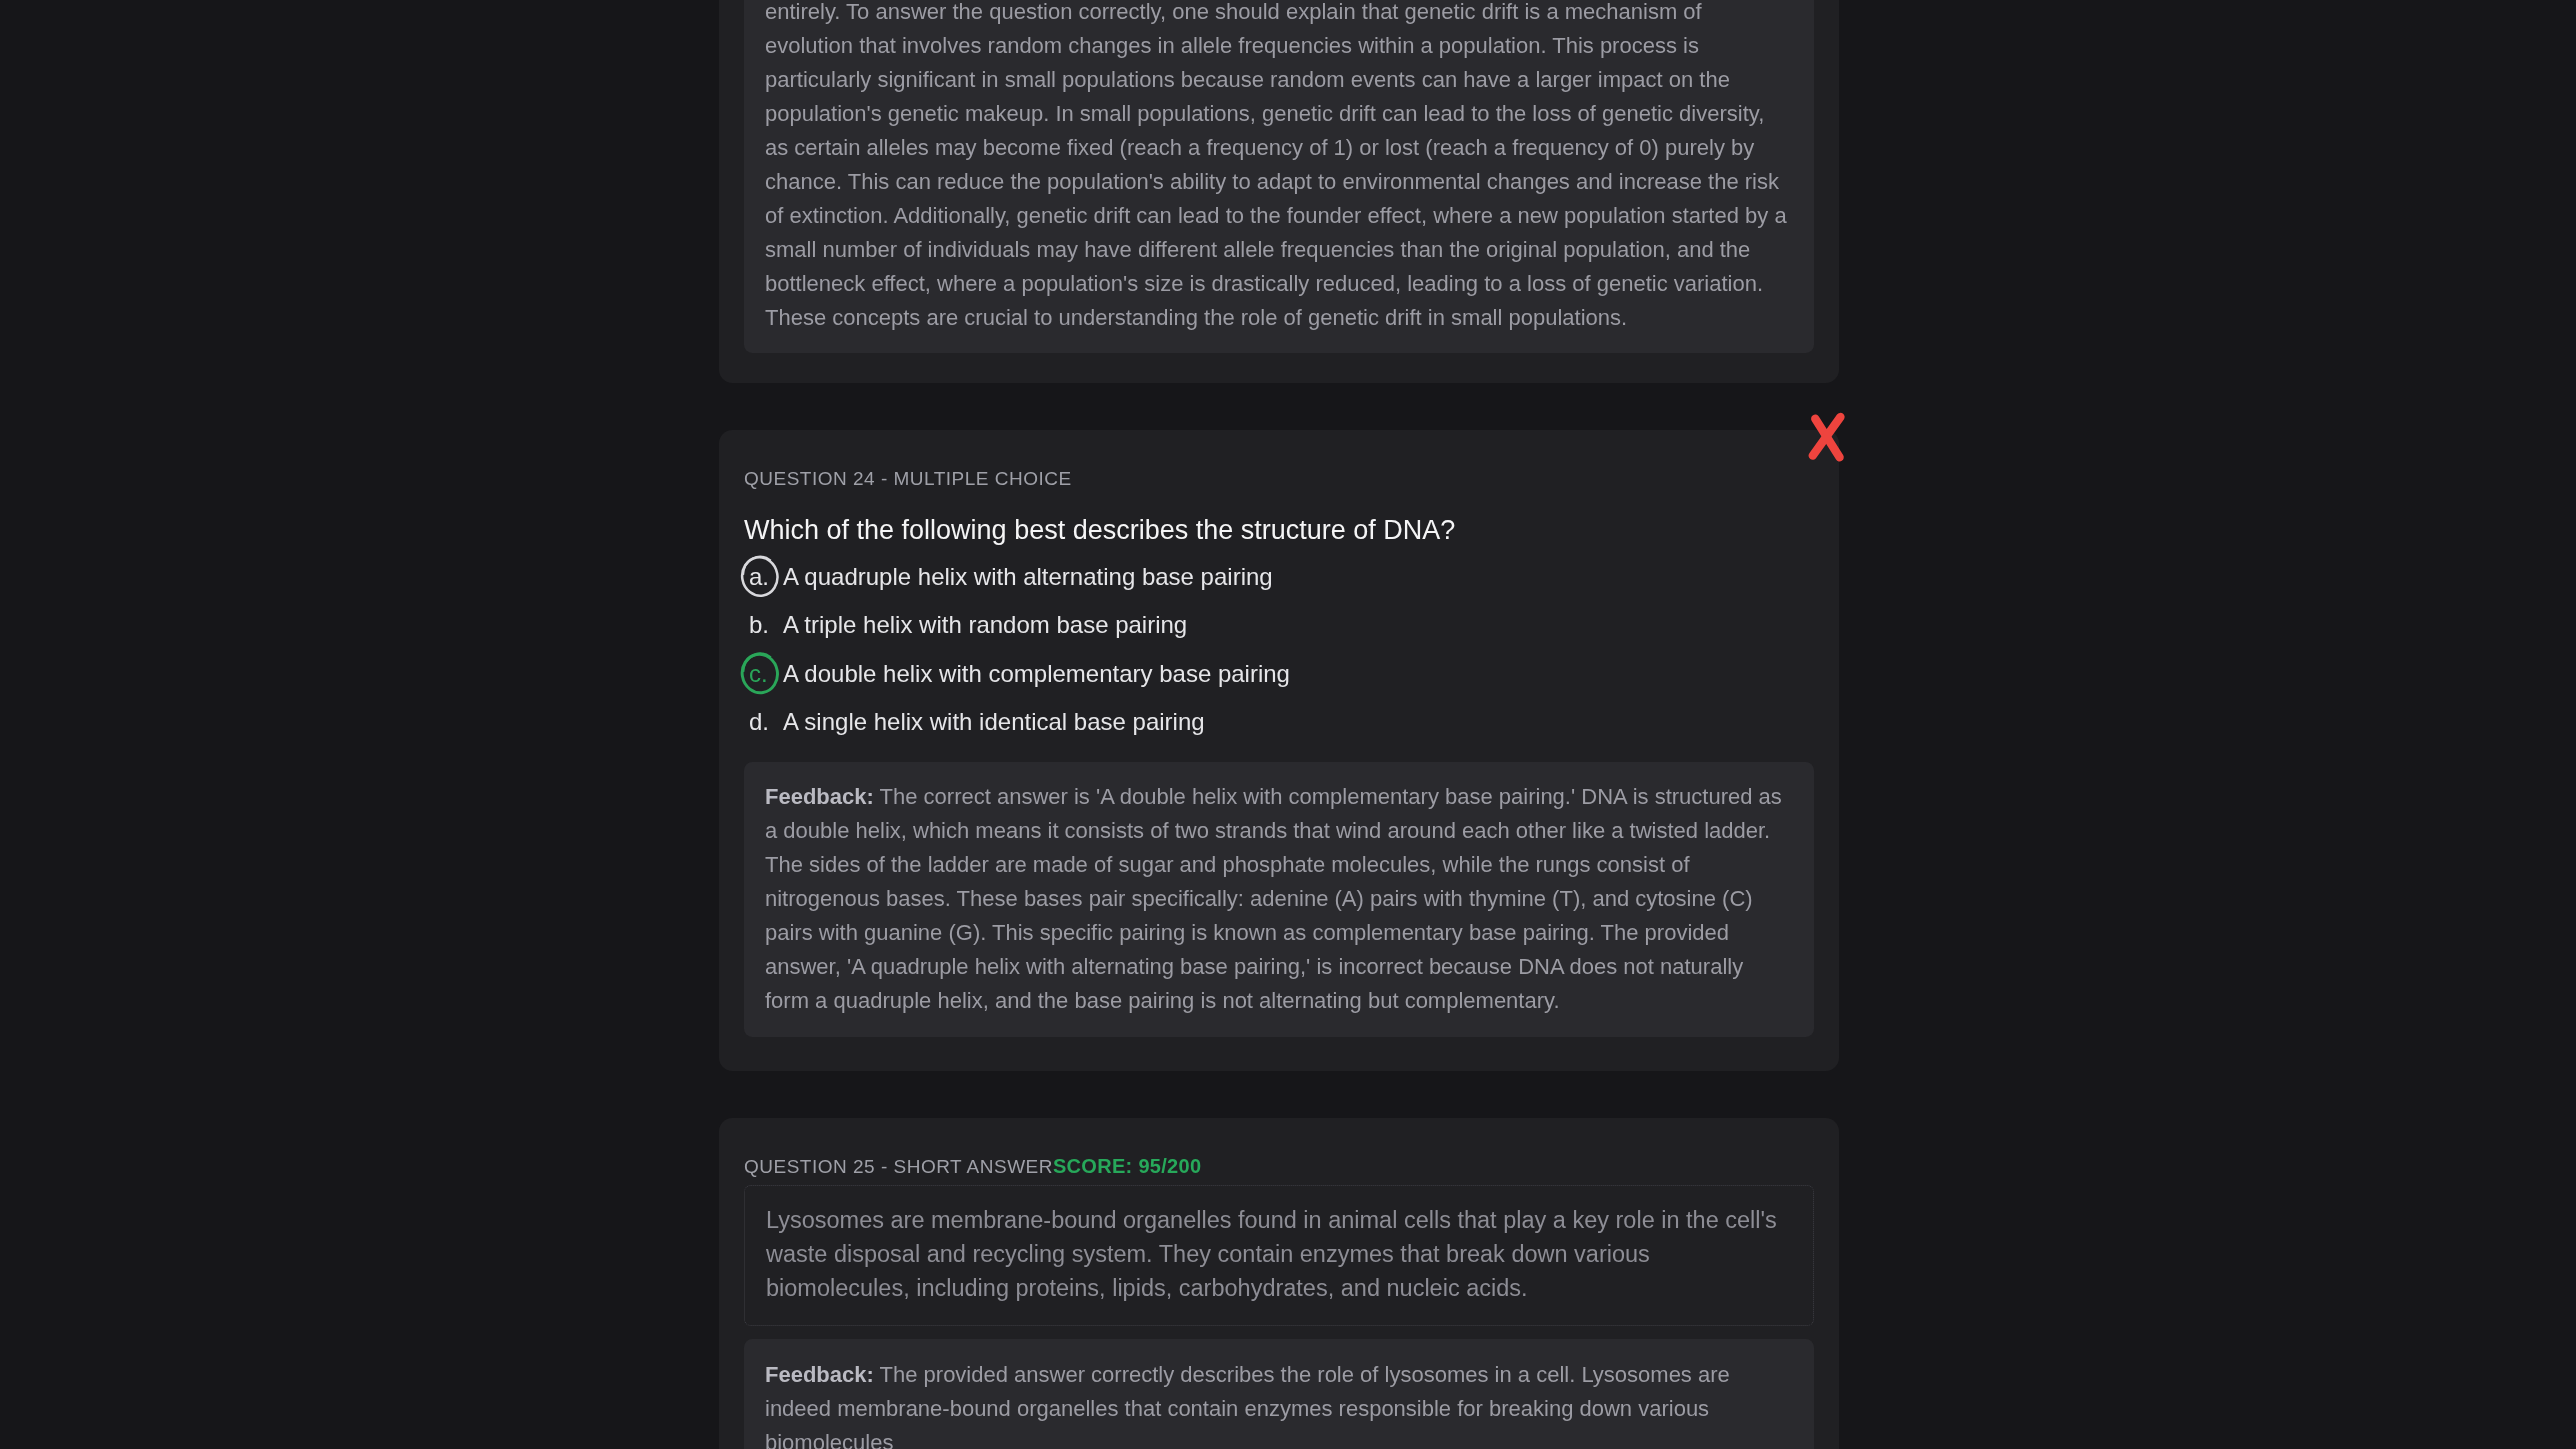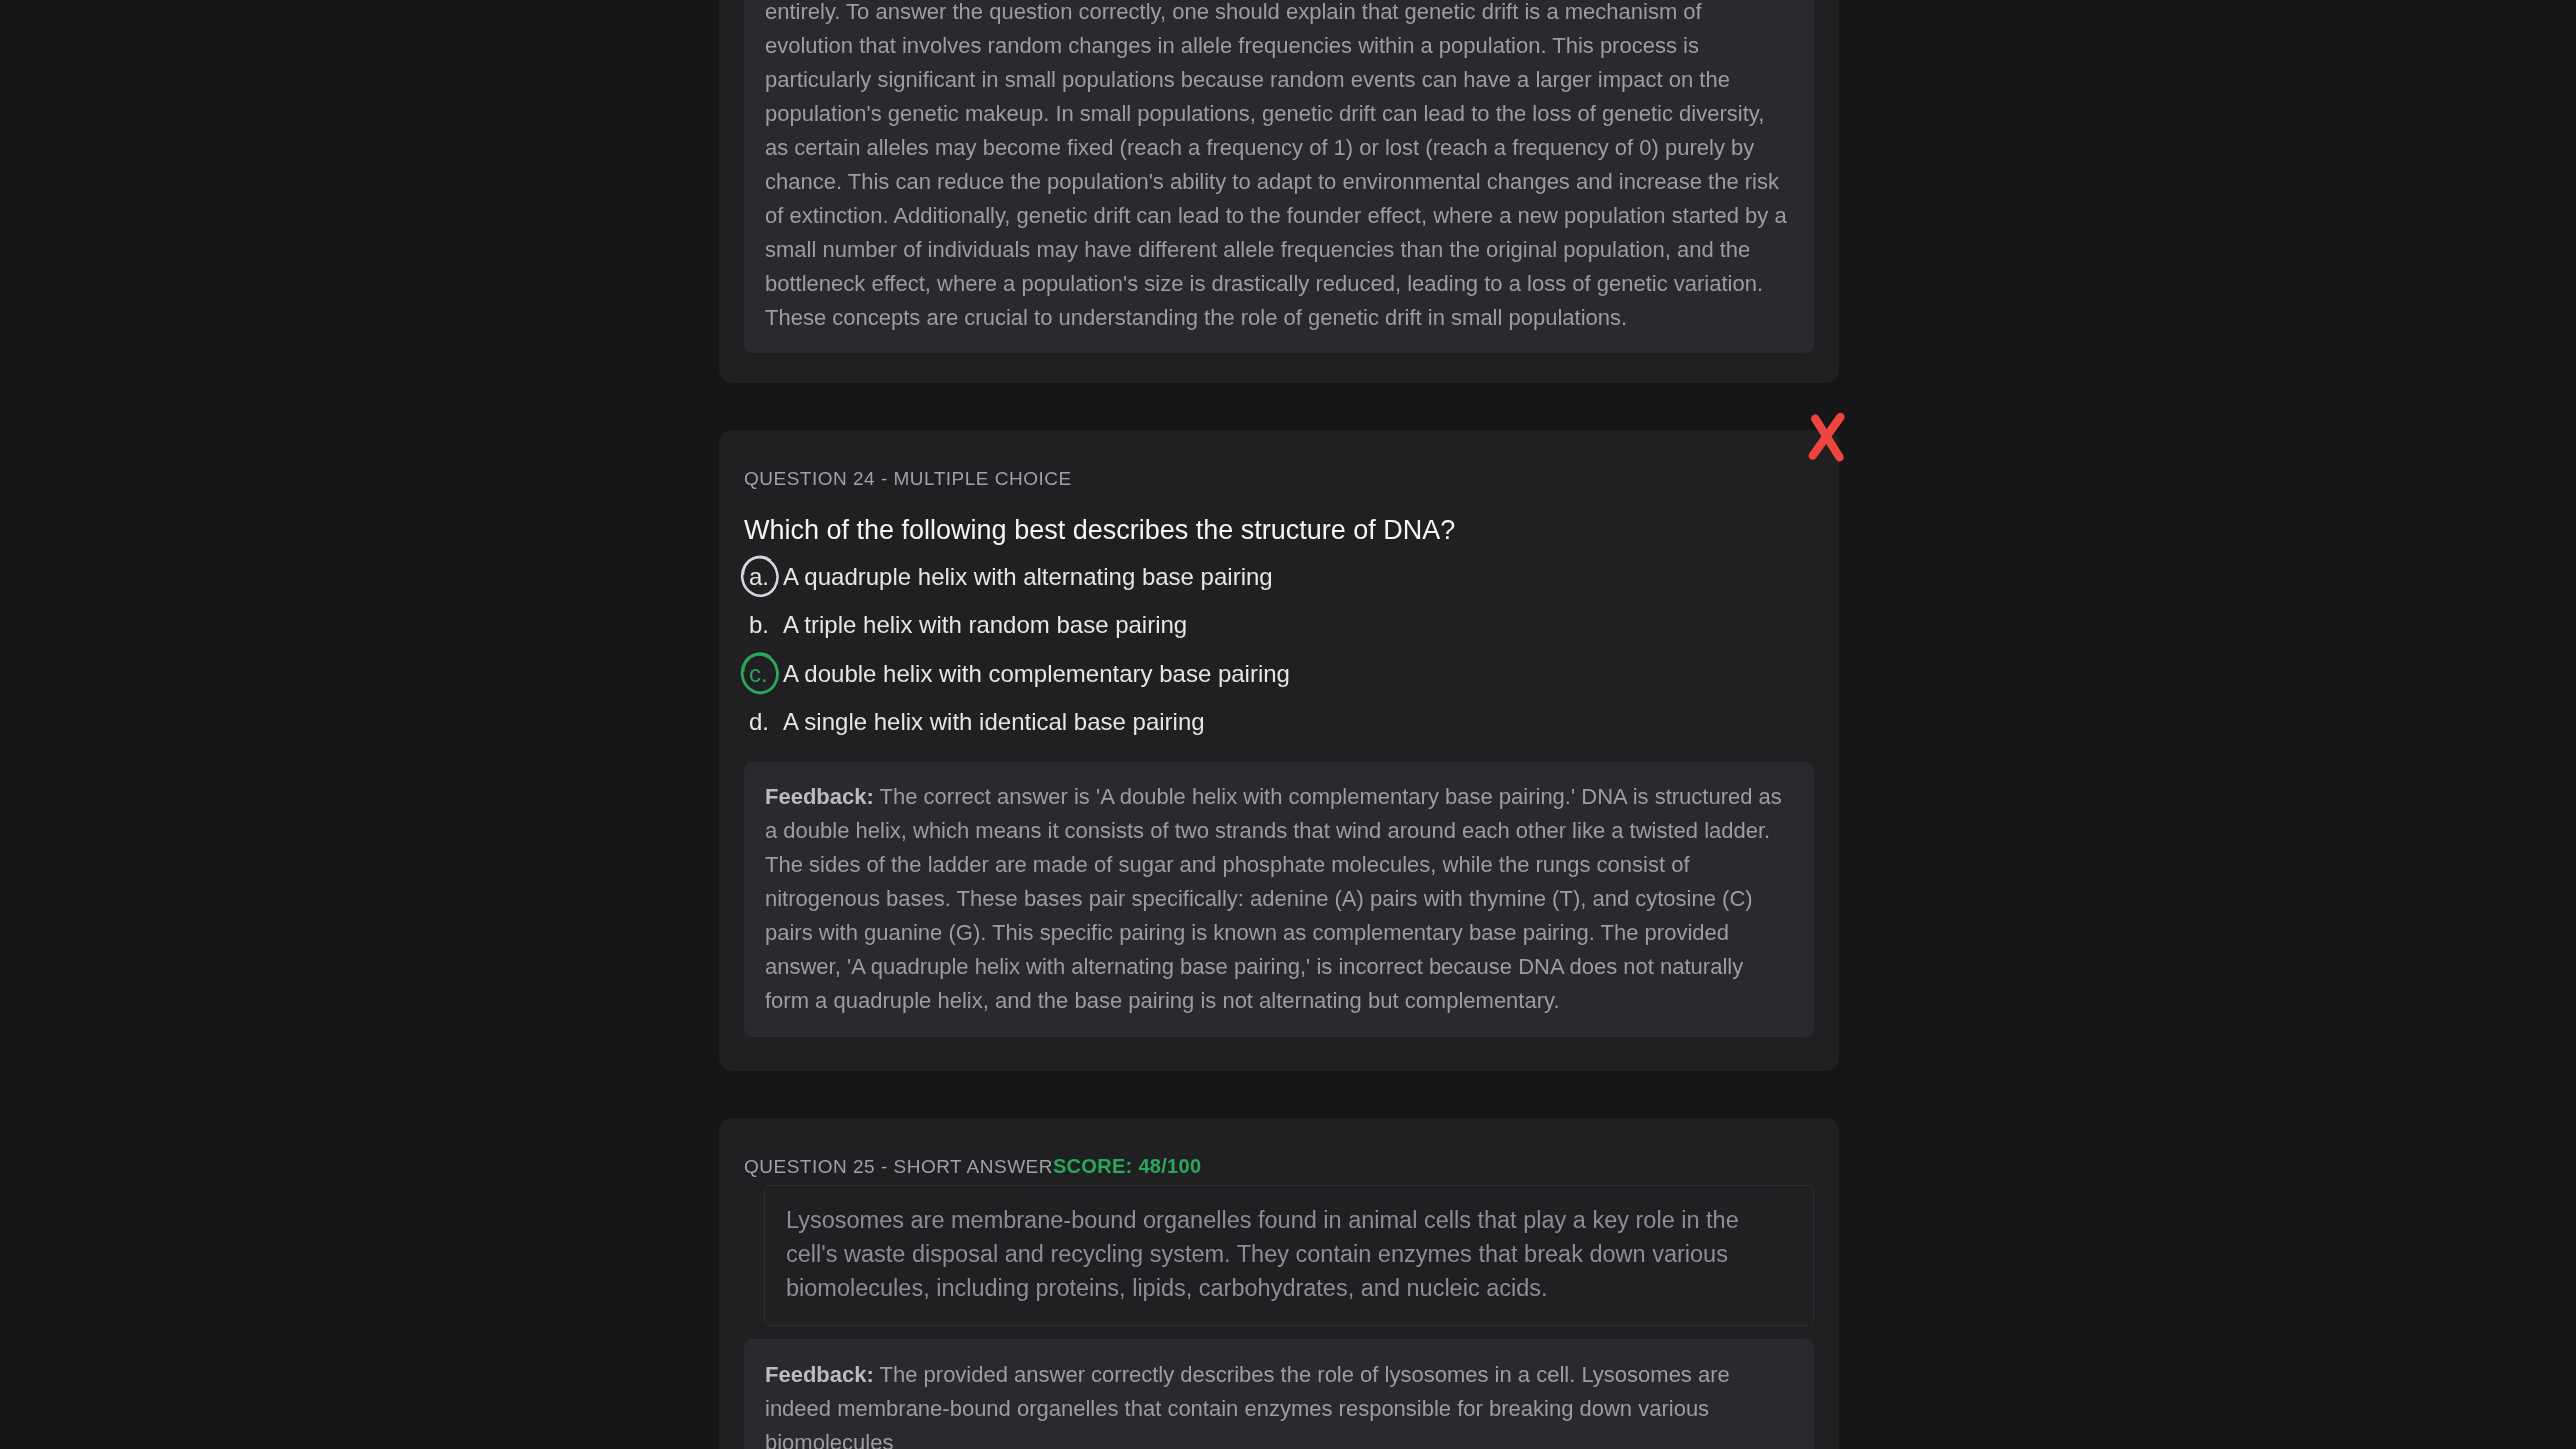--- a/index.html
+++ b/index.html
@@ -100,21 +100,20 @@
   .fb-label {
     font-weight: bold;
     color: #babac2;
   }
   .card-first .feedback-box { margin-top: 0; }
   .answer-box {
     margin-top: 6.7px;
     border: 1.7px dotted #3e3e45;
     border-radius: 6.7px;
     padding: 17px 21px 20px 21px;
-    margin-left: 20px;
   }
   .answer-box p {
     margin: 0;
     font-size: 23.5px;
     line-height: 34px;
     color: #8d8d95;
   }
   .q25 .feedback-box { margin-top: 13.4px; }
   .mark-x {
     position: absolute;
@@ -181,21 +180,21 @@
       </ul>
 
       <div class="feedback-box">
         <p><strong class="fb-label">Feedback:</strong> <span>The correct answer is 'A double helix with complementary base pairing.' DNA is structured as a double helix, which means it consists of two strands that wind around each other like a twisted ladder. The sides of the ladder are made of sugar and phosphate molecules, while the rungs consist of nitrogenous bases. These bases pair specifically: adenine (A) pairs with thymine (T), and cytosine (C) pairs with guanine (G). This specific pairing is known as complementary base pairing. The provided answer, 'A quadruple helix with alternating base pairing,' is incorrect because DNA does not naturally form a quadruple helix, and the base pairing is not alternating but complementary.</span></p>
       </div>
     </section>
 
     <section class="card q25">
       <div class="q-header">
         <span class="q-label">QUESTION 25 - SHORT ANSWER</span>
-        <span class="score">SCORE: 48/100</span>
+        <span class="score">SCORE: 95/200</span>
       </div>
 
       <div class="answer-box">
         <p>Lysosomes are membrane-bound organelles found in animal cells that play a key role in the cell's waste disposal and recycling system. They contain enzymes that break down various biomolecules, including proteins, lipids, carbohydrates, and nucleic acids.</p>
       </div>
 
       <div class="feedback-box">
         <p><strong class="fb-label">Feedback:</strong> <span>The provided answer correctly describes the role of lysosomes in a cell. Lysosomes are indeed membrane-bound organelles that contain enzymes responsible for breaking down various biomolecules</span></p>
       </div>
     </section>

